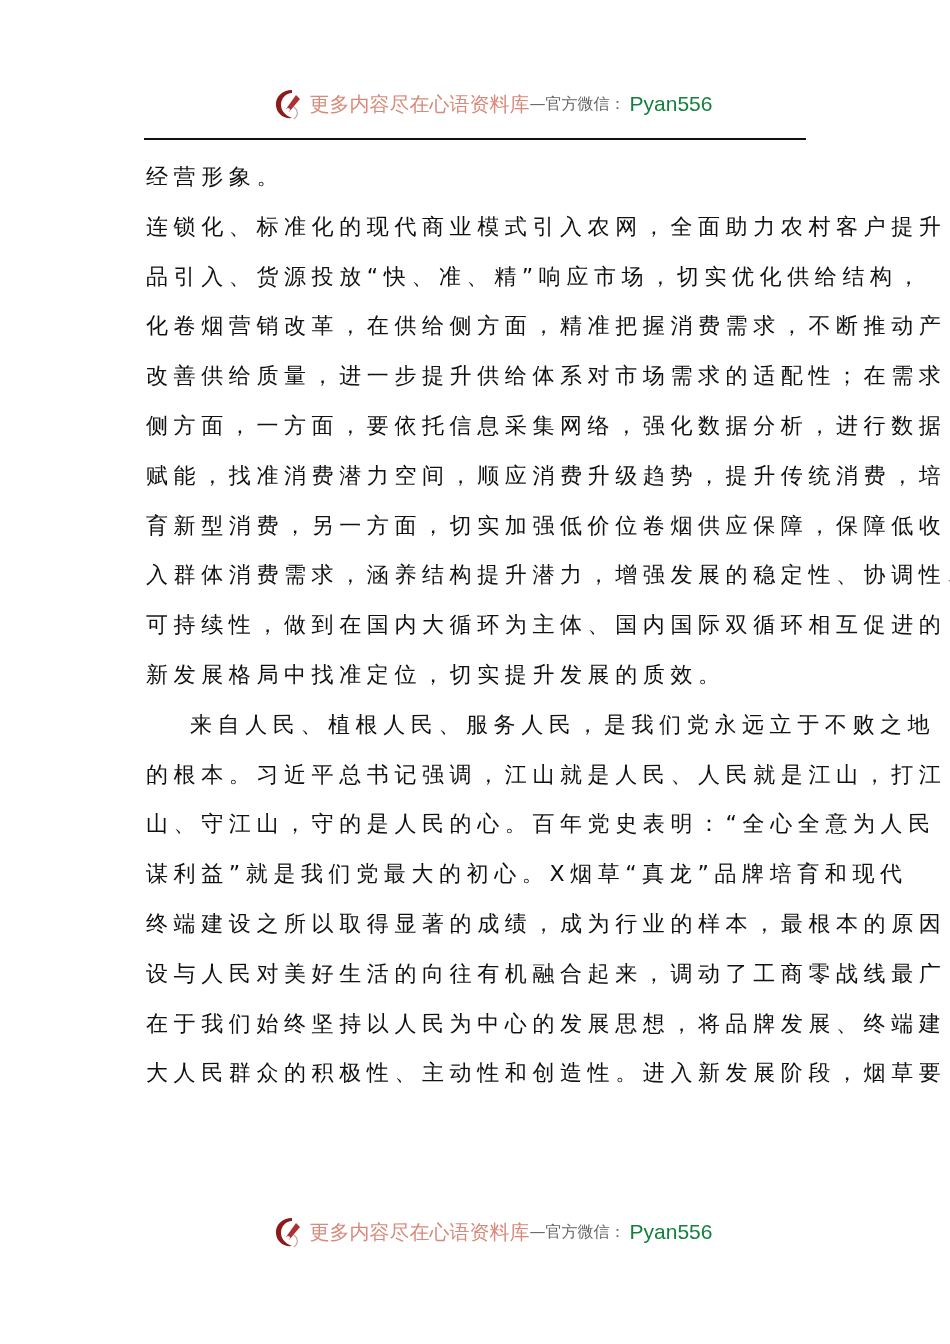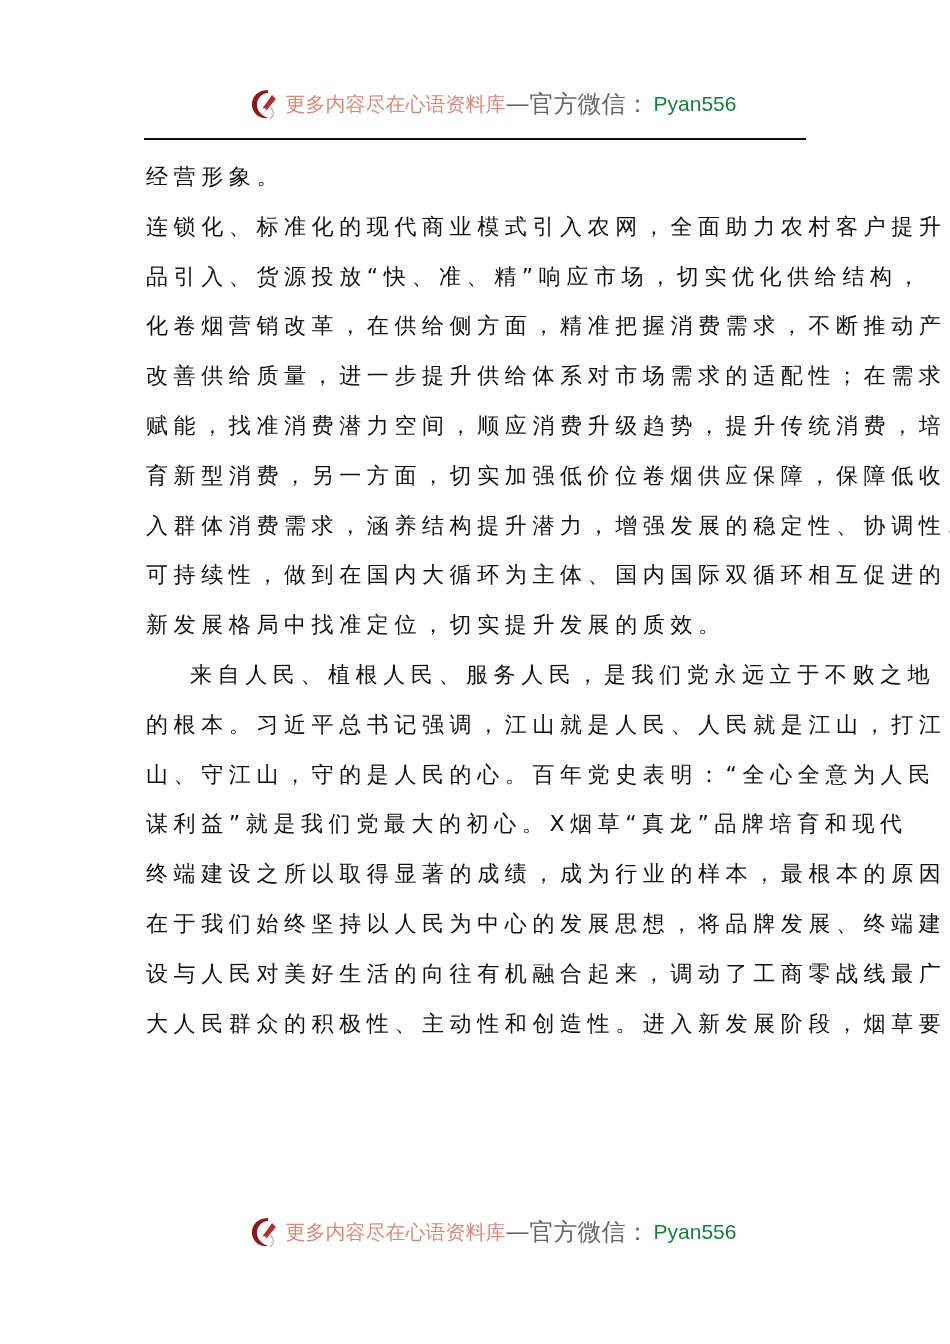--- a/index.html
+++ b/index.html
@@ -4,21 +4,21 @@
   <style>
     html, body { margin: 0; padding: 0; background: #ffffff; }
     body { width: 950px; height: 1344px; position: relative; overflow: hidden;
            font-family: "DejaVu Sans", "Liberation Sans", sans-serif; color: #111; }
     .banner { position: absolute; left: 0; width: 950px; height: 40px;
               display: flex; align-items: center; justify-content: center; margin-left: 17px; }
     .banner.top { top: 84px; }
     .banner.bottom { top: 1212px; }
     .logo { width: 34px; height: 34px; margin-right: 4px; }
     .banner-text-red { color: #d9897a; font-family: "DejaVu Serif", "Liberation Serif", serif; font-size: 20px; letter-spacing: 0px; }
-    .banner-text-gray { color: #666; font-family: "DejaVu Serif", "Liberation Serif", serif; font-size: 24px; }
+    .banner-text-gray { color: #666; font-family: "DejaVu Serif", "Liberation Serif", serif; font-size: 16px; }
     .banner-text-id { color: #15803d; font-family: "Liberation Sans", sans-serif; font-size: 21px; margin-left: 4px; }
     .rule { position: absolute; left: 144px; width: 662px; height: 2px; background: #111; top: 138px; }
     .content { position: absolute; left: 146px; top: 152px; width: 664px; }
     .para { margin: 0; font-size: 22px; line-height: 49.8px; letter-spacing: 5.6px;
             text-align: justify; text-indent: 0; white-space: normal; }
     .line { display: block; white-space: nowrap; }
   </style>
 </head>
 <body>
 
@@ -38,34 +38,35 @@
 
 <div class="content">
   <p class="para">
     <span class="line">经营形象。</span>
     <span class="line">连锁化、标准化的现代商业模式引入农网，全面助力农村客户提升</span>
   </p>
   <p class="para">
     <span class="line">品引入、货源投放“快、准、精”响应市场，切实优化供给结构，</span>
     <span class="line">化卷烟营销改革，在供给侧方面，精准把握消费需求，不断推动产</span>
     <span class="line">改善供给质量，进一步提升供给体系对市场需求的适配性；在需求</span>
+    <span class="line">侧方面，一方面，要依托信息采集网络，强化数据分析，进行数据</span>
     <span class="line">赋能，找准消费潜力空间，顺应消费升级趋势，提升传统消费，培</span>
     <span class="line">育新型消费，另一方面，切实加强低价位卷烟供应保障，保障低收</span>
     <span class="line">入群体消费需求，涵养结构提升潜力，增强发展的稳定性、协调性、</span>
     <span class="line">可持续性，做到在国内大循环为主体、国内国际双循环相互促进的</span>
     <span class="line">新发展格局中找准定位，切实提升发展的质效。</span>
   </p>
   <p class="para">
     <span class="line" style="padding-left:44px">来自人民、植根人民、服务人民，是我们党永远立于不败之地</span>
     <span class="line">的根本。习近平总书记强调，江山就是人民、人民就是江山，打江</span>
     <span class="line">山、守江山，守的是人民的心。百年党史表明：“全心全意为人民</span>
     <span class="line">谋利益”就是我们党最大的初心。X烟草“真龙”品牌培育和现代</span>
     <span class="line">终端建设之所以取得显著的成绩，成为行业的样本，最根本的原因</span>
+    <span class="line">设与人民对美好生活的向往有机融合起来，调动了工商零战线最广</span>
     <span class="line">在于我们始终坚持以人民为中心的发展思想，将品牌发展、终端建</span>
-    <span class="line">设与人民对美好生活的向往有机融合起来，调动了工商零战线最广</span>
     <span class="line">大人民群众的积极性、主动性和创造性。进入新发展阶段，烟草要</span>
   </p>
 </div>
 
 <div class="banner bottom">
   <svg class="logo" viewBox="0 0 34 34">
     <path d="M20 3 C10 3 3 10 4 19 C5 27 12 32 20 31 C14 29 9 24 9 18 C9 11 14 6 20 6 Z" fill="#8b1a1a"></path>
     <path d="M14 22 L24 8 L28 12 L17 25 Z" fill="#b03030"></path>
     <circle cx="16" cy="23" r="2" fill="#fff"></circle>
     <path d="M22 20 C26 23 27 28 22 32" stroke="#c9a0a0" stroke-width="1.2" fill="none"></path>

